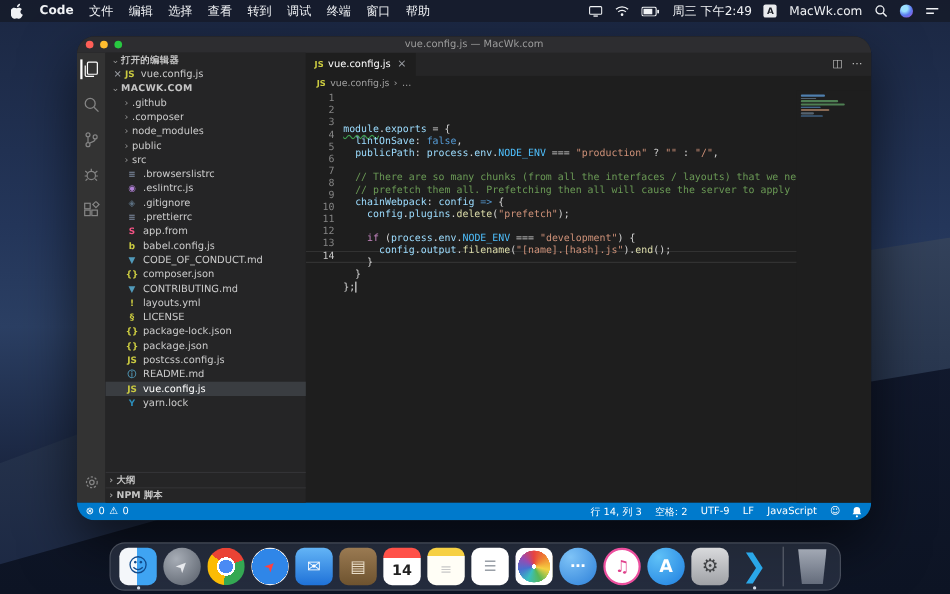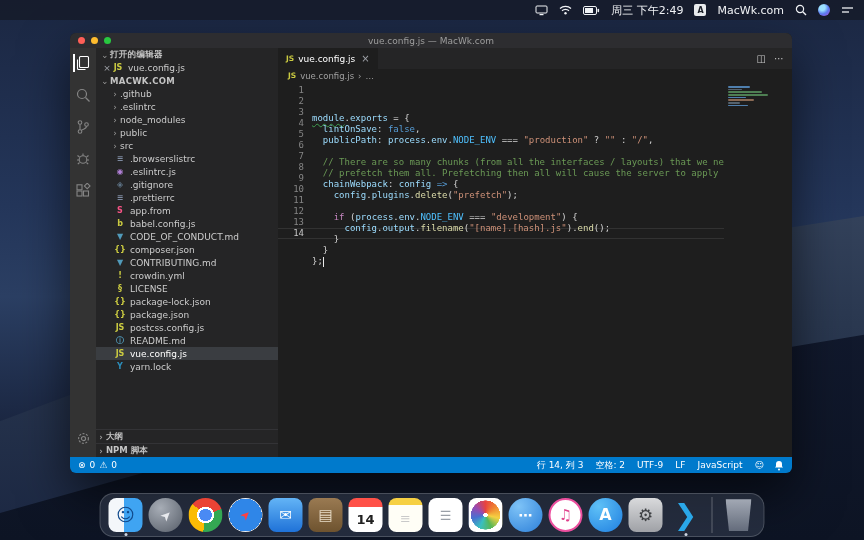--- a/index.html
+++ b/index.html
@@ -28,21 +28,21 @@
   .mb-right { margin-left:auto; display:flex; align-items:center; gap:11px; }
   .mb-right svg { display:block; }
   .ime-box { width:12px; height:12px; background:#e9ebee; color:#20242c; border-radius:2px;
     font-size:8px; font-weight:bold; display:flex; align-items:center; justify-content:center; }
   .siri-dot { width:12px; height:12px; border-radius:50%;
     background:radial-gradient(circle at 35% 30%,#9be0ff 0 25%,#5a7bf0 55%,#b14bd8 100%); }
   .mb-time, .mb-brand { white-space:nowrap; }
 
   
   .window { position:absolute; left:70px; top:33px; width:722px; height:440px;
-    border-radius:6px; overflow:hidden; box-shadow:0 22px 50px rgba(0,0,0,0.6);
+    border-radius:16px; overflow:hidden; box-shadow:0 22px 50px rgba(0,0,0,0.6);
     display:flex; flex-direction:column; background:#1e1e1e; z-index:20; }
   .titlebar { height:15px; background:#2d2d30; display:flex; align-items:center; position:relative; flex:0 0 auto; }
   .lights { display:flex; gap:6px; padding-left:8px; }
   .light { width:7px; height:7px; border-radius:50%; }
   .light.red{ background:#ff5f57; } .light.yellow{ background:#febc2e; } .light.green{ background:#28c840; }
   .win-title { position:absolute; left:0; right:0; text-align:center; color:#9d9d9d; font-size:9px; pointer-events:none; }
 
   .main { flex:1; display:flex; min-height:0; }
 
   
@@ -147,20 +147,39 @@
 </head>
 <body>
 
 <div class="desktop">
   <div class="sky"></div>
   <div class="mtn-back"></div>
   <div class="mtn-front"></div>
 </div>
 
 <div class="menubar">
+  <div class="mb-left">
+    <span>
+      <svg class="apple-icon" viewBox="0 0 14 16">
+        <path d="M9.7 0c.1 1-.3 2-.9 2.7-.6.7-1.6 1.3-2.5 1.2-.1-1 .4-2 1-2.6C7.9.6 8.9.1 9.7 0zM12.6 12.1c-.5 1.1-1.1 2.2-2 3.1-.6.6-1.3 1.3-2.3 1.3-.9 0-1.2-.6-2.3-.6-1.1 0-1.4.6-2.3.6-1 0-1.7-.7-2.3-1.4C-.4 13.2-1.6 9 .2 6.5c.8-1.2 2-1.9 3.2-1.9 1 0 1.8.6 2.5.6.7 0 1.7-.7 2.9-.6.5 0 1.9.2 2.8 1.5-2.4 1.5-2 4.9 1 6z"></path>
+      </svg>
+    </span>
+    <span id="mb-items" style="display:flex;gap:14px;">
+        <span class="mb-item app">Code</span>
+        <span class="mb-item">文件</span>
+        <span class="mb-item">编辑</span>
+        <span class="mb-item">选择</span>
+        <span class="mb-item">查看</span>
+        <span class="mb-item">转到</span>
+        <span class="mb-item">调试</span>
+        <span class="mb-item">终端</span>
+        <span class="mb-item">窗口</span>
+        <span class="mb-item">帮助</span>
+      </span>
+  </div>
   <div class="mb-right">
     <svg width="13" height="11" viewBox="0 0 13 11">
         <rect x="1" y="1" width="11" height="7" rx="1" fill="none" stroke="#f0f2f5"></rect>
         <rect x="4.5" y="9" width="4" height="1.2" fill="#f0f2f5"></rect>
       </svg>
     <svg width="13" height="10" viewBox="0 0 13 10">
         <path d="M1 3.5 A8 8 0 0 1 12 3.5" fill="none" stroke="#f0f2f5" stroke-width="1.2"></path>
         <path d="M3 5.8 A5 5 0 0 1 10 5.8" fill="none" stroke="#f0f2f5" stroke-width="1.2"></path>
         <circle cx="6.5" cy="8.3" r="1.2" fill="#f0f2f5"></circle>
       </svg>
@@ -254,21 +273,21 @@
         <span class="chev">⌄</span>
         <span>MACWK.COM</span>
       </div>
       <div class="tree" id="tree">
           <div class="row">
             <span class="chev">›</span>
             <span class="fname">.github</span>
           </div>
           <div class="row">
             <span class="chev">›</span>
-            <span class="fname">.eslintrc</span>
+            <span class="fname">.composer</span>
           </div>
           <div class="row">
             <span class="chev">›</span>
             <span class="fname">node_modules</span>
           </div>
           <div class="row">
             <span class="chev">›</span>
             <span class="fname">public</span>
           </div>
           <div class="row">
@@ -306,21 +325,21 @@
           <div class="row file">
             <span class="ficon" style="color: rgb(203, 203, 65);">{}</span>
             <span class="fname">composer.json</span>
           </div>
           <div class="row file">
             <span class="ficon" style="color: rgb(81, 154, 186);">▼</span>
             <span class="fname">CONTRIBUTING.md</span>
           </div>
           <div class="row file">
             <span class="ficon" style="color: rgb(203, 203, 65);">!</span>
-            <span class="fname">crowdin.yml</span>
+            <span class="fname">layouts.yml</span>
           </div>
           <div class="row file">
             <span class="ficon" style="color: rgb(203, 203, 65);">§</span>
             <span class="fname">LICENSE</span>
           </div>
           <div class="row file">
             <span class="ficon" style="color: rgb(203, 203, 65);">{}</span>
             <span class="fname">package-lock.json</span>
           </div>
           <div class="row file">

